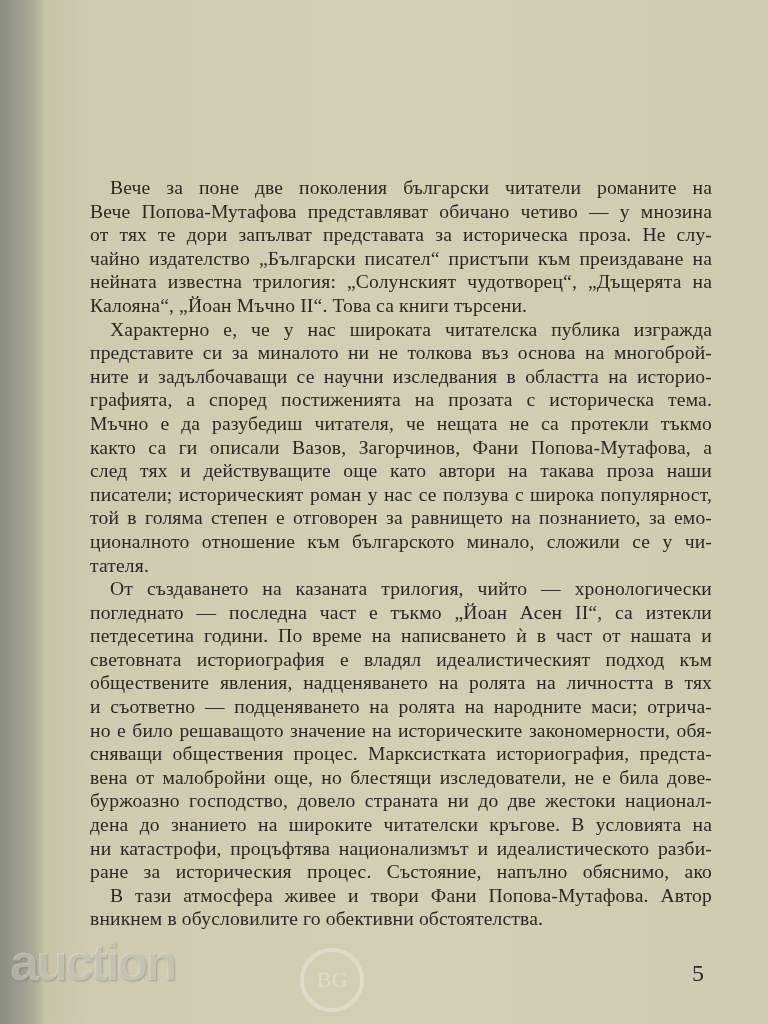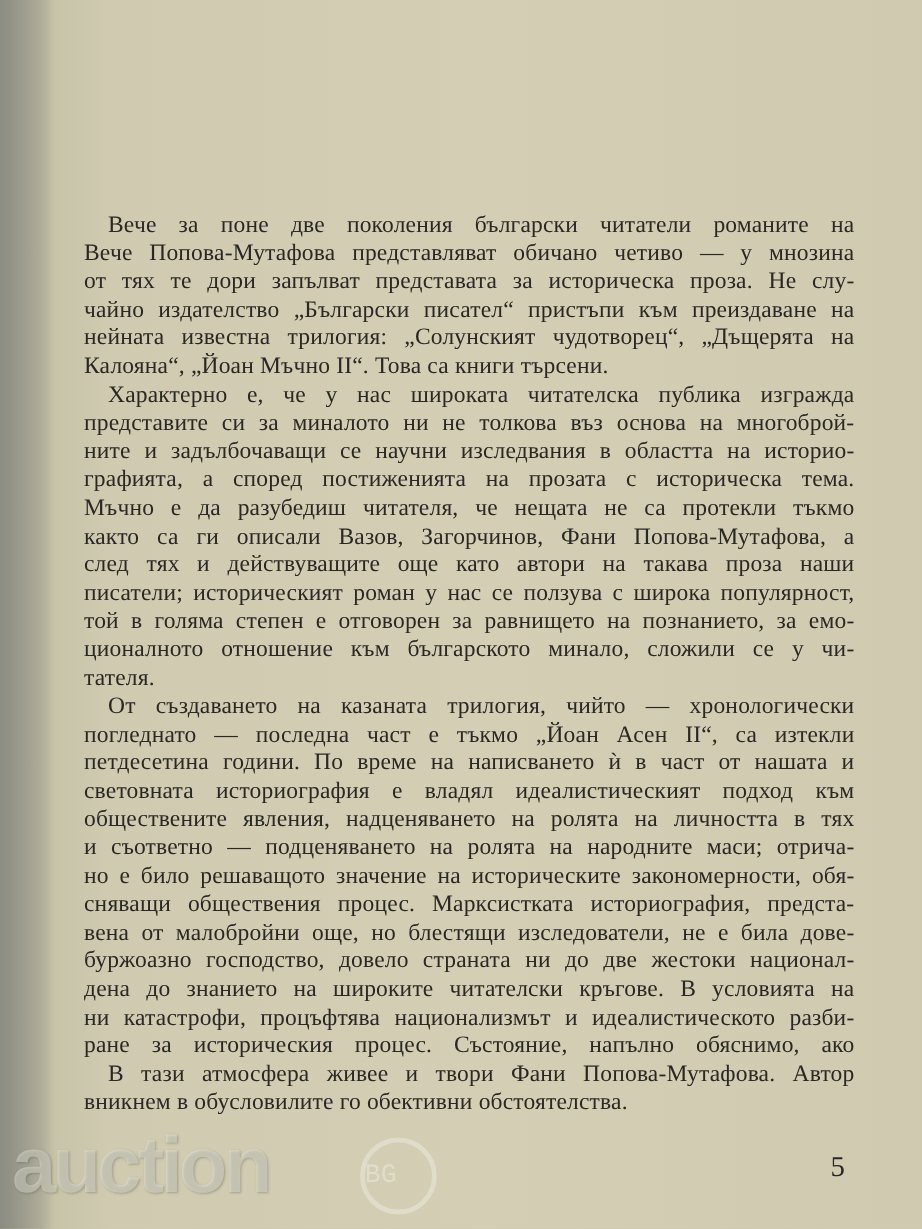--- a/index.html
+++ b/index.html
@@ -35,58 +35,59 @@
       font-size: 19.6px;
       line-height: 23.6px;
       letter-spacing: 0.15px;
     }
     .line {
       display: block;
       white-space: nowrap;
       text-align: justify;
       text-align-last: justify;
       height: 23.6px;
+      margin-left: 20px;
     }
     .line.indent {
       padding-left: 20px;
     }
     .line.last {
       text-align-last: left;
     }
     .page-number {
       position: absolute;
       left: 692px;
       top: 960px;
       font-size: 24px;
       color: #2a2824;
     }
     .watermark {
       position: absolute;
       left: 10px;
       top: 932px;
       font-family: "Liberation Sans", "DejaVu Sans", sans-serif;
-      font-size: 66px;
+      font-size: 52px;
       font-weight: bold;
       letter-spacing: -3px;
       color: rgba(235,235,225,0.45);
       text-shadow: 1px 1px 2px rgba(80,80,70,0.35);
     }
     .watermark-badge {
       position: absolute;
       left: 300px;
       top: 948px;
       width: 64px;
       height: 64px;
       border-radius: 50%;
       border: 4px solid rgba(235,235,225,0.5);
       box-sizing: border-box;
-      font-family: Liberation Mono, monospace;
+      font-family: Liberation Serif, serif;
       font-size: 22px;
       color: rgba(235,235,225,0.55);
-      text-align: left;
+      text-align: center;
       line-height: 56px;
     }
   </style>
 </head>
 <body>
 
 <div class="page">
   <div class="gutter-shadow"></div>
 
   <div class="text-block">

